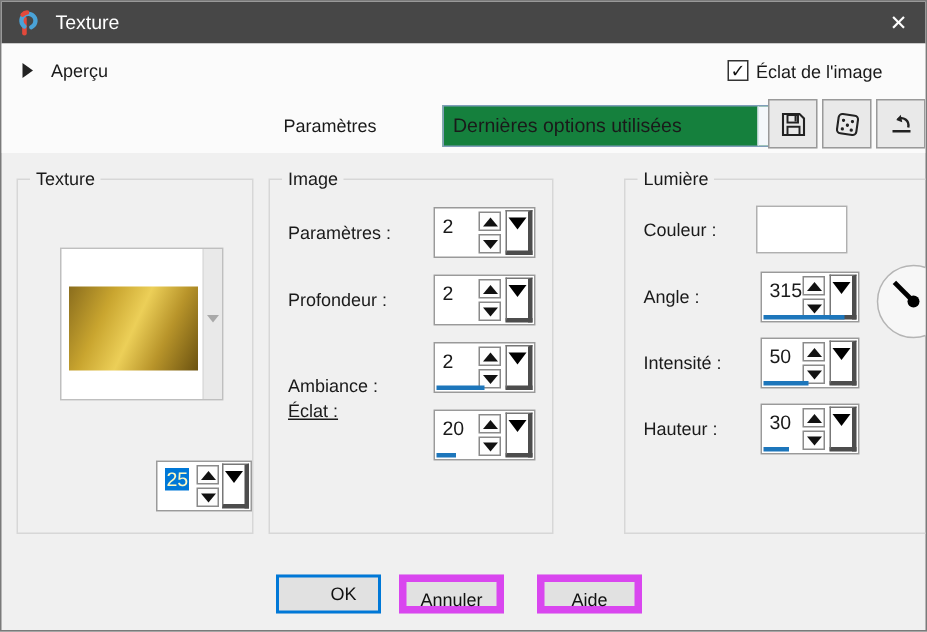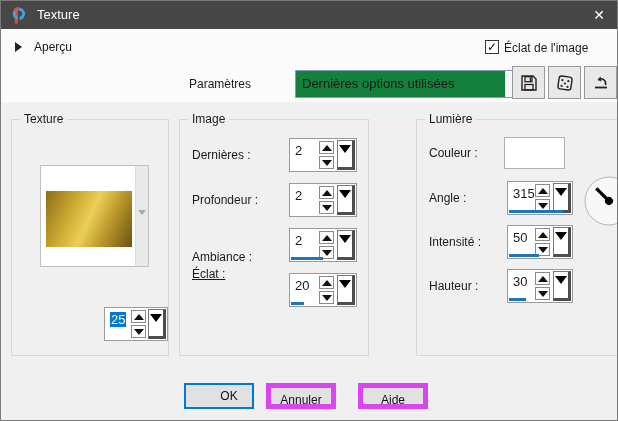--- a/index.html
+++ b/index.html
@@ -148,21 +148,21 @@
         </span>
       <span class="dropbtn">
           <span class="tri"></span>
         </span>
     </div>
   </div>
 
   <div class="group" style="left:178px; width:190px;">
     <span class="group-label">Image</span>
 
-    <span class="row-label" style="left:12px; top:18px;">Dernières :</span>
+    <span class="row-label" style="left:12px; top:18px;">Paramètres :</span>
     <div class="spin" style="left:109px; top:18px;">
       <span class="val">2</span>
       <span class="sbtn up">
           <span class="tri-up"></span>
         </span>
       <span class="sbtn dn">
           <span class="tri-dn"></span>
         </span>
       <span class="dropbtn">
           <span class="tri"></span>

